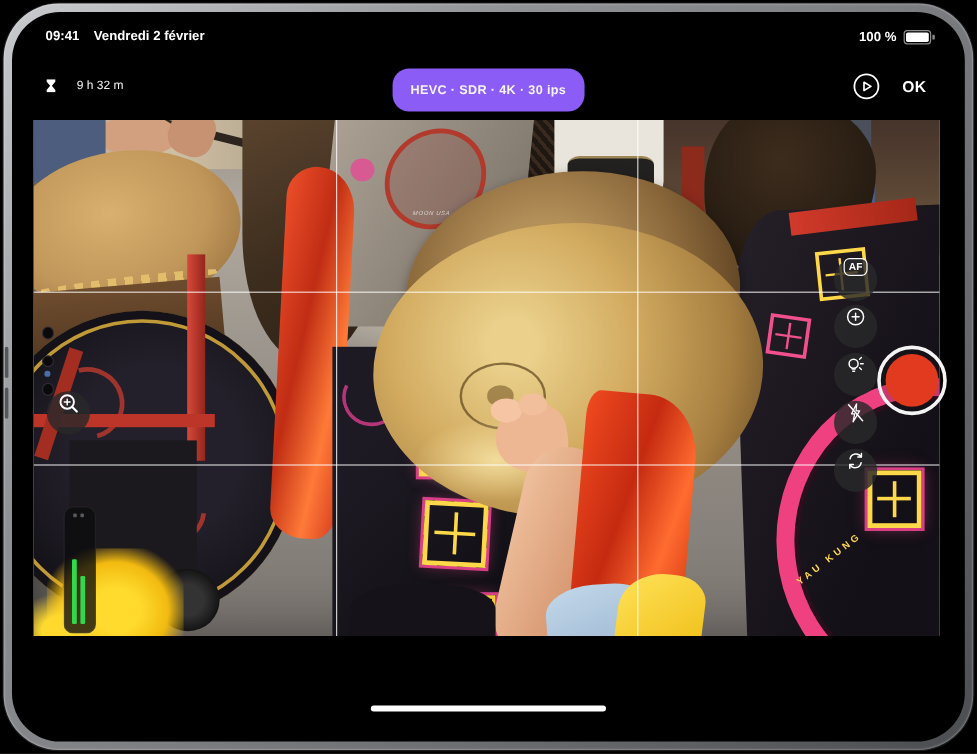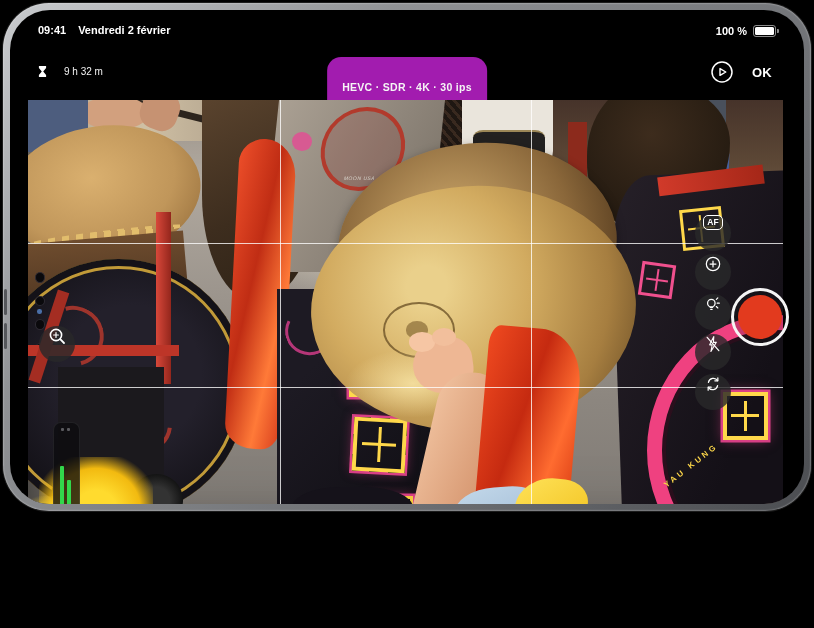--- a/index.html
+++ b/index.html
@@ -1,32 +1,32 @@
 <!DOCTYPE html>
 <html><head>
 <meta charset="utf-8">
 <style>
   html,body{margin:0;padding:0;background:#000;width:814px;height:628px;overflow:hidden;
     font-family:"Liberation Sans", sans-serif;-webkit-font-smoothing:antialiased;}
-  .device{position:absolute;left:3px;top:3px;width:808px;height:508px;border-radius:46px;
+  .device{position:absolute;left:3px;top:3px;width:808px;height:622px;border-radius:46px;
     background:linear-gradient(135deg,#c9cbce,#909295 30%,#6c6e72 70%,#4b4d51);
     box-shadow:inset 0 0 2px rgba(255,255,255,.65),0 0 0 1px #1c1c1c;}
   .side-btn{position:absolute;left:1px;width:3px;height:26px;background:#55575b;border-radius:2px;}
   .screen{position:absolute;left:7px;top:7px;right:7px;bottom:7px;border-radius:40px;background:#000;overflow:hidden;}
   .abs{position:absolute;}
   .sh{position:absolute;}
   
   .status-left{left:28px;top:14px;color:#fff;font-size:11px;font-weight:600;display:flex;gap:12px;}
   .status-right{right:28px;top:15px;color:#fff;font-size:11px;font-weight:600;display:flex;gap:6px;}
   .batt{width:21px;height:10px;border:1px solid rgba(255,255,255,.55);border-radius:3px;position:relative;display:inline-block;}
   .batt-fill{position:absolute;inset:1px;background:#fff;border-radius:1.5px;}
   .batt-nub{position:absolute;right:-3.5px;top:2.5px;width:2px;height:4px;background:rgba(255,255,255,.55);border-radius:0 1px 1px 0;}
   .remaining{left:28px;top:56px;display:flex;align-items:center;gap:17px;color:#f2f2f2;font-size:10px;font-weight:500;}
-  .fmt-pill{left:50%;top:47px;transform:translateX(-50%);height:28px;border-radius:14px;background:#a21caf;
-    display:flex;align-items:center;padding:16px 15px;color:#f5f5f5;font-size:10.5px;font-weight:600;letter-spacing:.3px;white-space:nowrap;}
+  .fmt-pill{left:50%;top:47px;transform:translateX(-50%);height:28px;border-radius:14px;background:#8b5cf6;
+    display:flex;align-items:center;padding:4px 15px;color:#f5f5f5;font-size:10.5px;font-weight:600;letter-spacing:.3px;white-space:nowrap;}
   .review-btn{left:700px;top:50px;width:24px;height:24px;background:none;border:none;padding:0;cursor:pointer;}
   .ok-btn{right:26px;top:54px;color:#fff;font-size:13px;font-weight:700;background:none;border:none;letter-spacing:.3px;cursor:pointer;}
   
   .vf{left:18px;top:90px;width:755px;height:430px;overflow:hidden;background:#8e8a84;}
   .scene{position:absolute;inset:0;overflow:hidden;
     background:linear-gradient(180deg,#a59c92 0%,#b1a99f 18%,#9c958d 45%,#8c867f 70%,#7e7974 100%);
     box-shadow:inset 0 0 70px rgba(0,0,0,.28), inset 35px 0 55px -22px rgba(0,0,0,.45);}
   .grid-line{background:rgba(255,255,255,.78);}
   
   .glyph{box-sizing:border-box;border:4px solid currentColor;}

